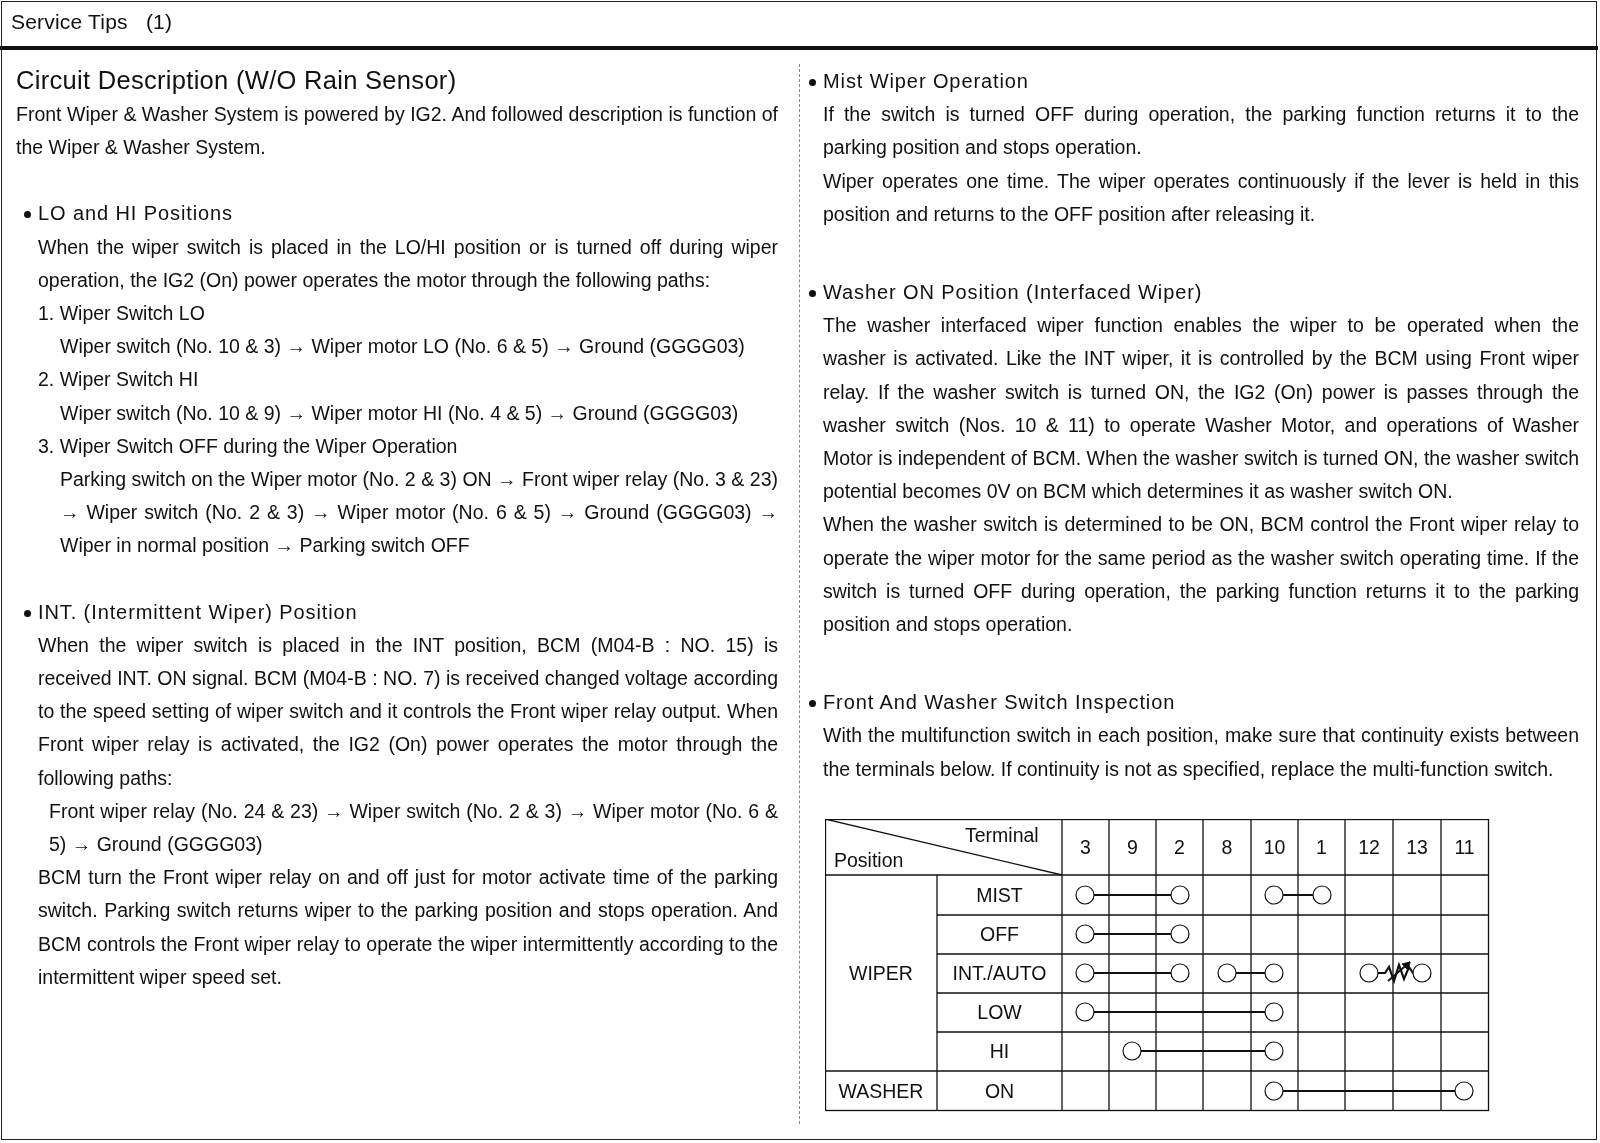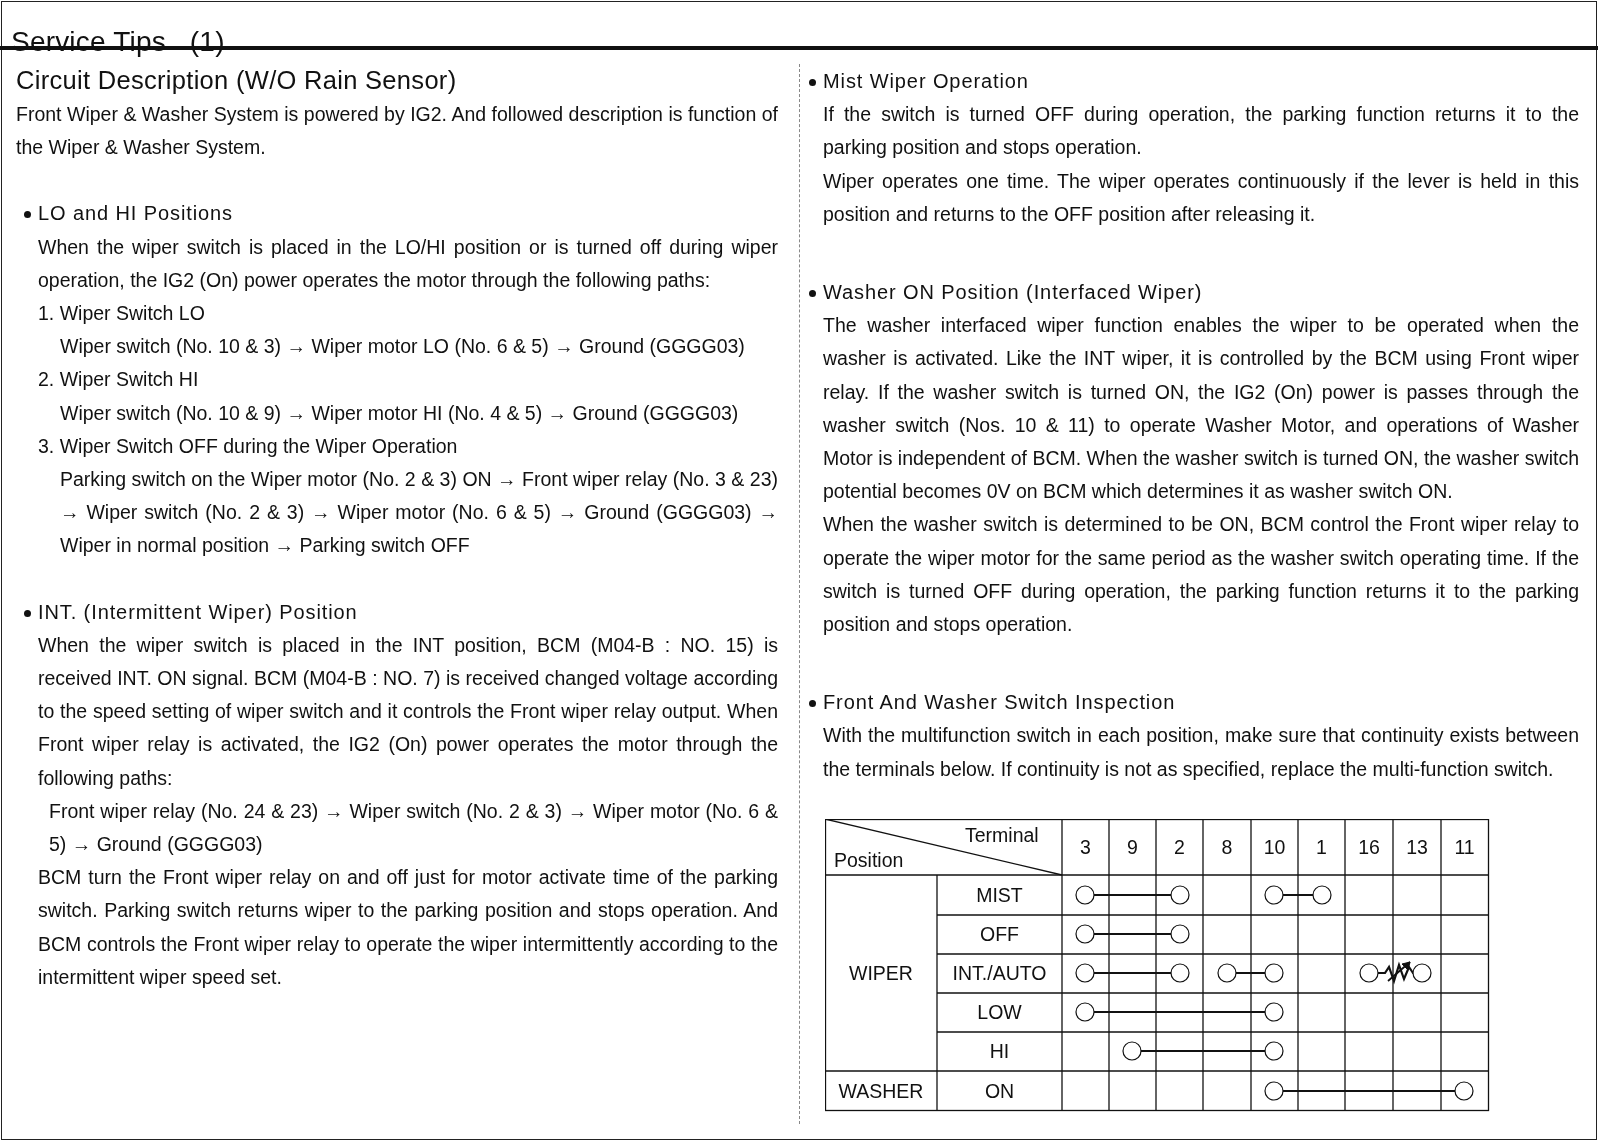--- a/index.html
+++ b/index.html
@@ -2,21 +2,21 @@
 <html><head>
 <meta charset="utf-8">
 <style>
   html, body { margin:0; padding:0; background:#fff; }
   body { width:1600px; height:1143px; position:relative; overflow:hidden;
          font-family:"Liberation Sans", sans-serif; color:#111; }
   .frame { position:absolute; left:1px; top:1px; width:1596px; height:1139px;
            border:1px solid #222; box-sizing:border-box; }
   .header { position:absolute; left:0; top:0; width:1598px; height:50px;
             border-bottom:4px solid #111; box-sizing:border-box; }
-  .header-title { position:absolute; left:11px; top:10px; font-size:28px; letter-spacing:0.2px;margin-top:16px; }
+  .header-title { position:absolute; left:11px; top:10px; font-size:21px; letter-spacing:0.2px; }
   .divider { position:absolute; left:799px; top:64px; width:0; height:1060px;
              border-left:1.5px dashed #888; }
   .col { position:absolute; top:62px; font-size:19.5px; line-height:33.2px; }
   .col-left { left:16px; width:762px; }
   .col-right { left:823px; width:756px; }
   .main-title { font-size:25.5px; line-height:36px; letter-spacing:0.3px; margin-bottom:0; }
   .j { text-align:justify; text-align-last:left; }
   .gap { height:33px; }
   .sec-head { position:relative; padding-left:22px; letter-spacing:0.9px; font-size:20px; }
   .sec-head .dot { position:absolute; left:8px; top:14px; width:7px; height:7px; border-radius:50%; background:#111; }
@@ -171,21 +171,21 @@
 
   <div class="cell-text" style="left:140px; top:5px;">Terminal</div>
   <div class="cell-text" style="left:9px; top:30px;">Position</div>
 
   <div class="cell-text" style="left:237px; width:47px; top:17px;">3</div>
   <div class="cell-text" style="left:284px; width:47px; top:17px;">9</div>
   <div class="cell-text" style="left:331px; width:47px; top:17px;">2</div>
   <div class="cell-text" style="left:378px; width:48px; top:17px;">8</div>
   <div class="cell-text" style="left:426px; width:47px; top:17px;">10</div>
   <div class="cell-text" style="left:473px; width:47px; top:17px;">1</div>
-  <div class="cell-text" style="left:520px; width:48px; top:17px;">16</div>
+  <div class="cell-text" style="left:520px; width:48px; top:17px;">12</div>
   <div class="cell-text" style="left:568px; width:48px; top:17px;">13</div>
   <div class="cell-text" style="left:616px; width:47px; top:17px;">11</div>
 
   <div class="cell-text" style="left:0; width:112px; top:143px;">WIPER</div>
   <div class="cell-text" style="left:0; width:112px; top:261px;">WASHER</div>
 
   <div class="cell-text" style="left:112px; width:125px; top:65px;">MIST</div>
   <div class="cell-text" style="left:112px; width:125px; top:104px;">OFF</div>
   <div class="cell-text" style="left:112px; width:125px; top:143px;">INT./AUTO</div>
   <div class="cell-text" style="left:112px; width:125px; top:182px;">LOW</div>

